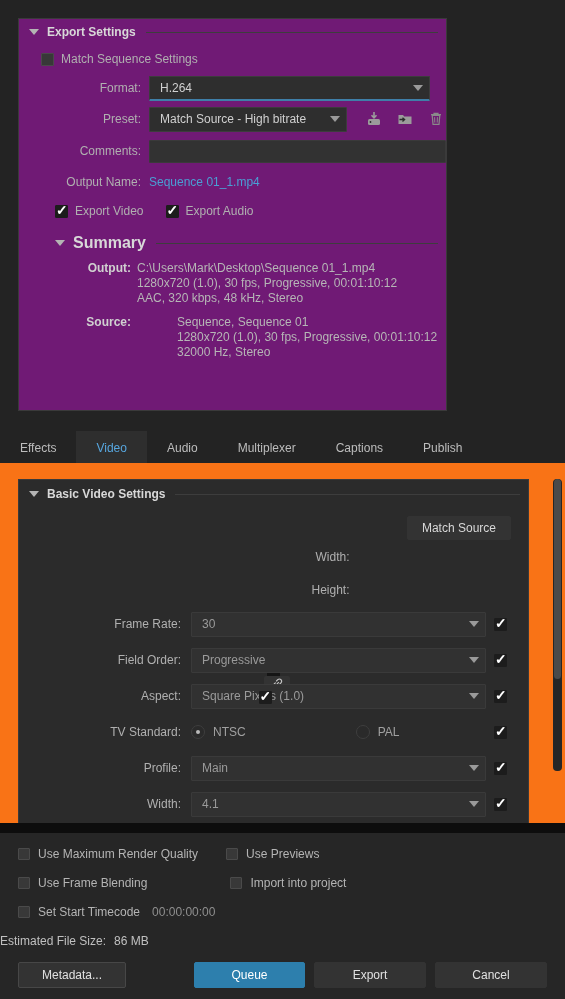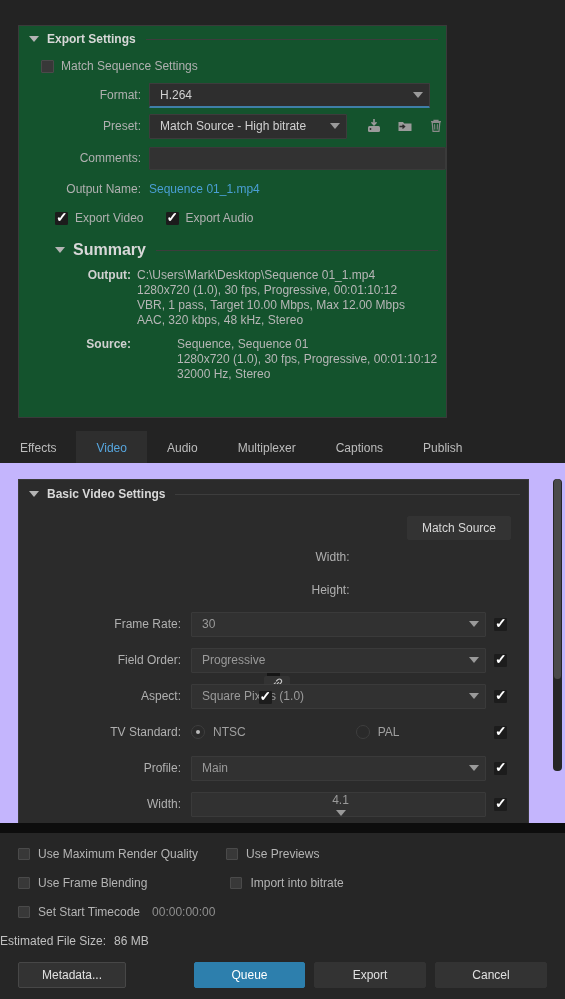--- a/index.html
+++ b/index.html
@@ -8,22 +8,22 @@
     background: #262626;
     font-family: "Liberation Sans", sans-serif;
     font-size: 12px;
     color: #c8c8c8;
     overflow: hidden;
   }
   .app { position: relative; width: 565px; height: 999px; background: #232323; }
 
   
   .export-panel {
-    position: absolute; left: 18px; top: 25px; width: 429px; height: 393px;
-    border: 1px solid #3a3a3a; background: #14532d;
+    position: absolute; left: 18px; top: 18px; width: 429px; height: 393px;
+    border: 1px solid #3a3a3a; background: #701a75;
   }
   .panel-header {
     position: relative; height: 26px; display: flex; align-items: center;
     padding-left: 10px;
   }
   .twisty {
     width: 0; height: 0; border-left: 5px solid transparent;
     border-right: 5px solid transparent; border-top: 6px solid #b4b4b4;
     margin-right: 8px; flex: 0 0 auto;
   }
@@ -86,21 +86,21 @@
   }
   .tab {
     height: 33px; display: flex; align-items: center; padding: 0 20px;
     color: #bdbdbd; background: #232323; font-size: 12px; white-space: nowrap;
   }
   .tab.active { background: #2e2e2e; color: #57a6de; }
 
   
   .video-area {
     position: absolute; left: 0px; top: 463px; width: 565px; height: 360px;
-    background: #c4b5fd; overflow: hidden;
+    background: #f97316; overflow: hidden;
   }
   .video-panel {
     position: absolute; left: 18px; top: 16px; width: 511px;
     border: 1px solid #3a3a3a; background: #2b2b2b; padding-bottom: 6px;
   }
   .vrow { display: flex; align-items: center; height: 36px; }
   .vlabel { width: 172px; text-align: right; padding-right: 10px; color: #b0b0b0; flex:0 0 auto; }
   .vselect {
     height: 25px; background: #313131; border: 1px solid #3a3a3a; border-radius: 1px;
     display: flex; align-items: center; padding: 0 6px 0 10px; color: #9a9a9a;
@@ -231,21 +231,20 @@
       <div class="twisty"></div>
       <div class="title">Summary</div>
       <div class="rule"></div>
     </div>
 
     <div class="sum-block" style="margin-top:6px;">
       <div class="sum-key">Output:</div>
       <div class="sum-lines">
         <div>C:\Users\Mark\Desktop\Sequence 01_1.mp4</div>
         <div>1280x720 (1.0), 30 fps, Progressive, 00:01:10:12</div>
-        <div>VBR, 1 pass, Target 10.00 Mbps, Max 12.00 Mbps</div>
         <div>AAC, 320 kbps, 48 kHz, Stereo</div>
       </div>
     </div>
 
     <div class="sum-block" style="margin-top:9px;gap:40px;">
       <div class="sum-key">Source:</div>
       <div class="sum-lines">
         <div>Sequence, Sequence 01</div>
         <div>1280x720 (1.0), 30 fps, Progressive, 00:01:10:12</div>
         <div>32000 Hz, Stereo</div>
@@ -358,21 +357,21 @@
         <div class="vlabel">Profile:</div>
         <div class="vselect" style="width:295px;">
           <span class="val">Main</span>
           <span class="caret"></span>
         </div>
         <div class="cb checked vcheck"></div>
       </div>
 
       <div class="vrow">
         <div class="vlabel">Width:</div>
-        <div class="vselect" style="width:295px;flex-direction:column;">
+        <div class="vselect" style="width:295px;">
           <span class="val">4.1</span>
           <span class="caret"></span>
         </div>
         <div class="cb checked vcheck"></div>
       </div>
     </div>
 
     <div class="scrollbar">
       <div class="thumb"></div>
     </div>
@@ -386,21 +385,21 @@
       <div class="cb small"></div>
       <span class="bcb-label">Use Maximum Render Quality</span>
       <div class="cb small" style="margin-left:28px;"></div>
       <span class="bcb-label">Use Previews</span>
     </div>
 
     <div class="brow" style="padding-left:18px;">
       <div class="cb small"></div>
       <span class="bcb-label">Use Frame Blending</span>
       <div class="cb small" style="margin-left:83px;"></div>
-      <span class="bcb-label">Import into bitrate</span>
+      <span class="bcb-label">Import into project</span>
     </div>
 
     <div class="brow" style="padding-left:18px;">
       <div class="cb small"></div>
       <span class="bcb-label">Set Start Timecode</span>
       <span class="tc-val">00:00:00:00</span>
     </div>
 
     <div class="brow" style="height:30px;">
       <span class="efs">Estimated File Size:</span>

